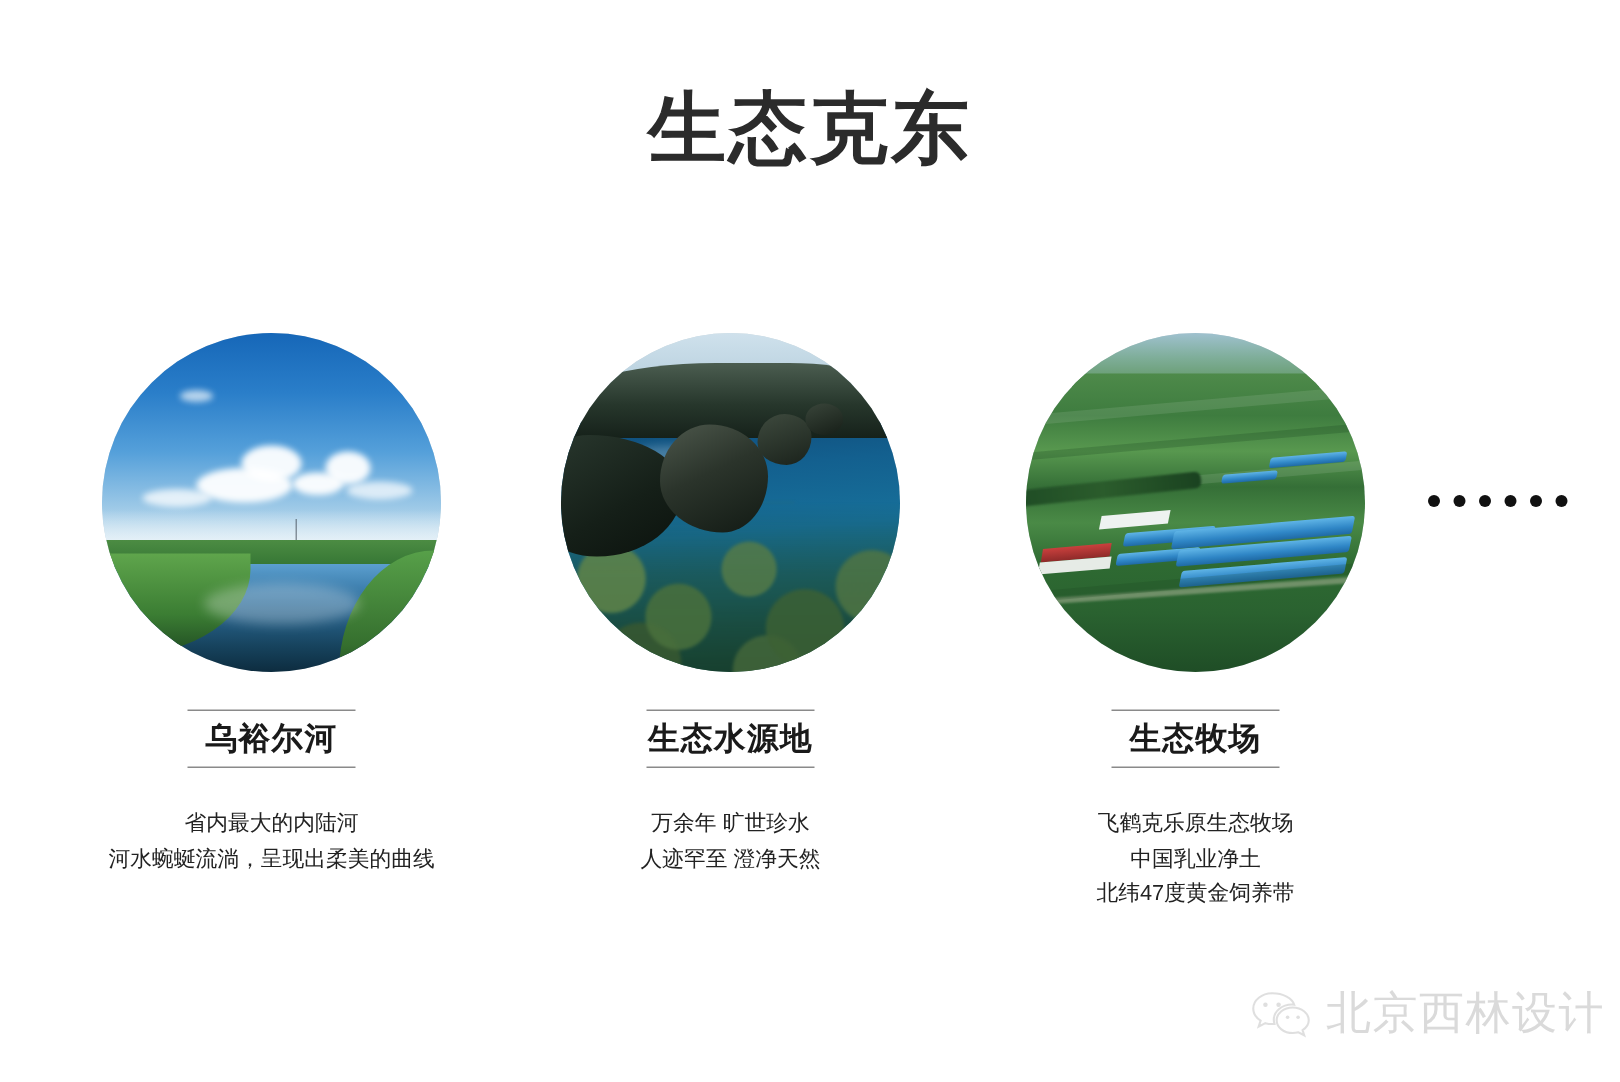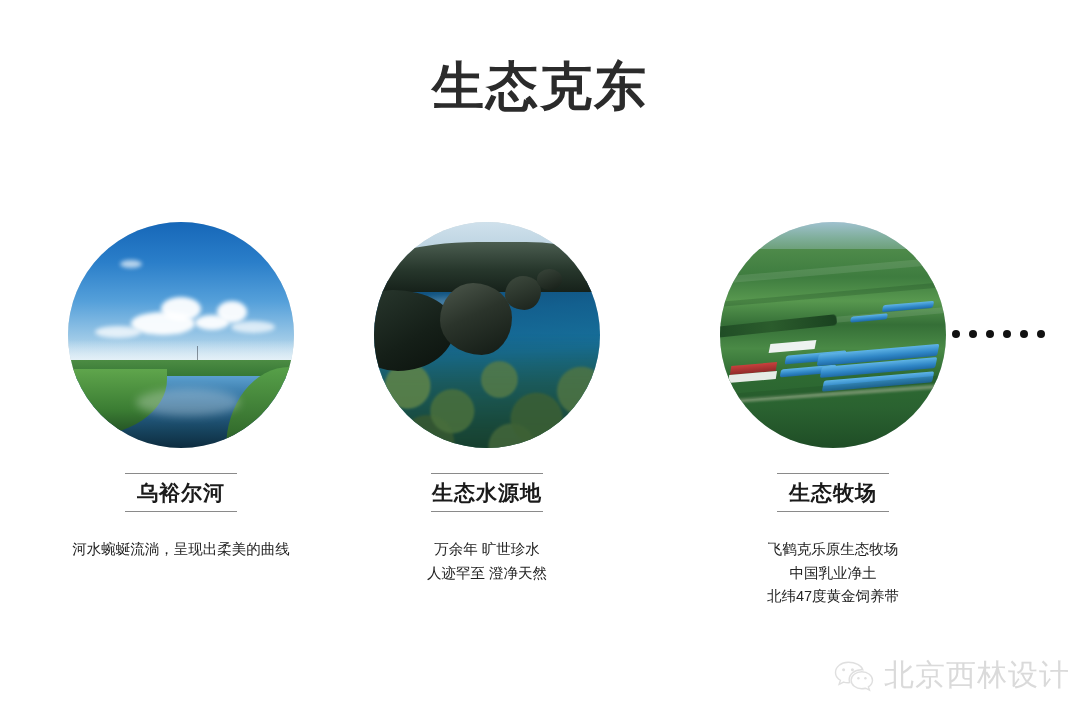--- a/index.html
+++ b/index.html
@@ -47,21 +47,21 @@
   }
 
   .column {
     position: absolute;
     top: 0;
     width: 300px;
     text-align: center;
   }
   .col-1 { left: 31px; }
   .col-2 { left: 337px; }
-  .col-3 { left: 683px; }
+  .col-3 { left: 647px; }
 
   
   .photo-circle {
     position: relative;
     width: 226px;
     height: 226px;
     margin: 0 auto;
     border-radius: 50%;
     overflow: hidden;
     background: #cfd8dc;
@@ -333,20 +333,21 @@
           <div class="p1-bankR"></div>
           <div class="p1-refl"></div>
         </div>
       </div>
       <div class="heading-block">
         <div class="rule rule-top"></div>
         <div class="col-heading">乌裕尔河</div>
         <div class="rule rule-bottom"></div>
       </div>
       <div class="col-body">
+        <div class="line">省内最大的内陆河</div>
         <div class="line">河水蜿蜒流淌，呈现出柔美的曲线</div>
       </div>
     </div>
 
     <div class="column col-2">
       <div class="photo-circle">
         <div class="photo-inner">
           <div class="p2-sky"></div>
           <div class="p2-water"></div>
           <div class="p2-bed"></div>

